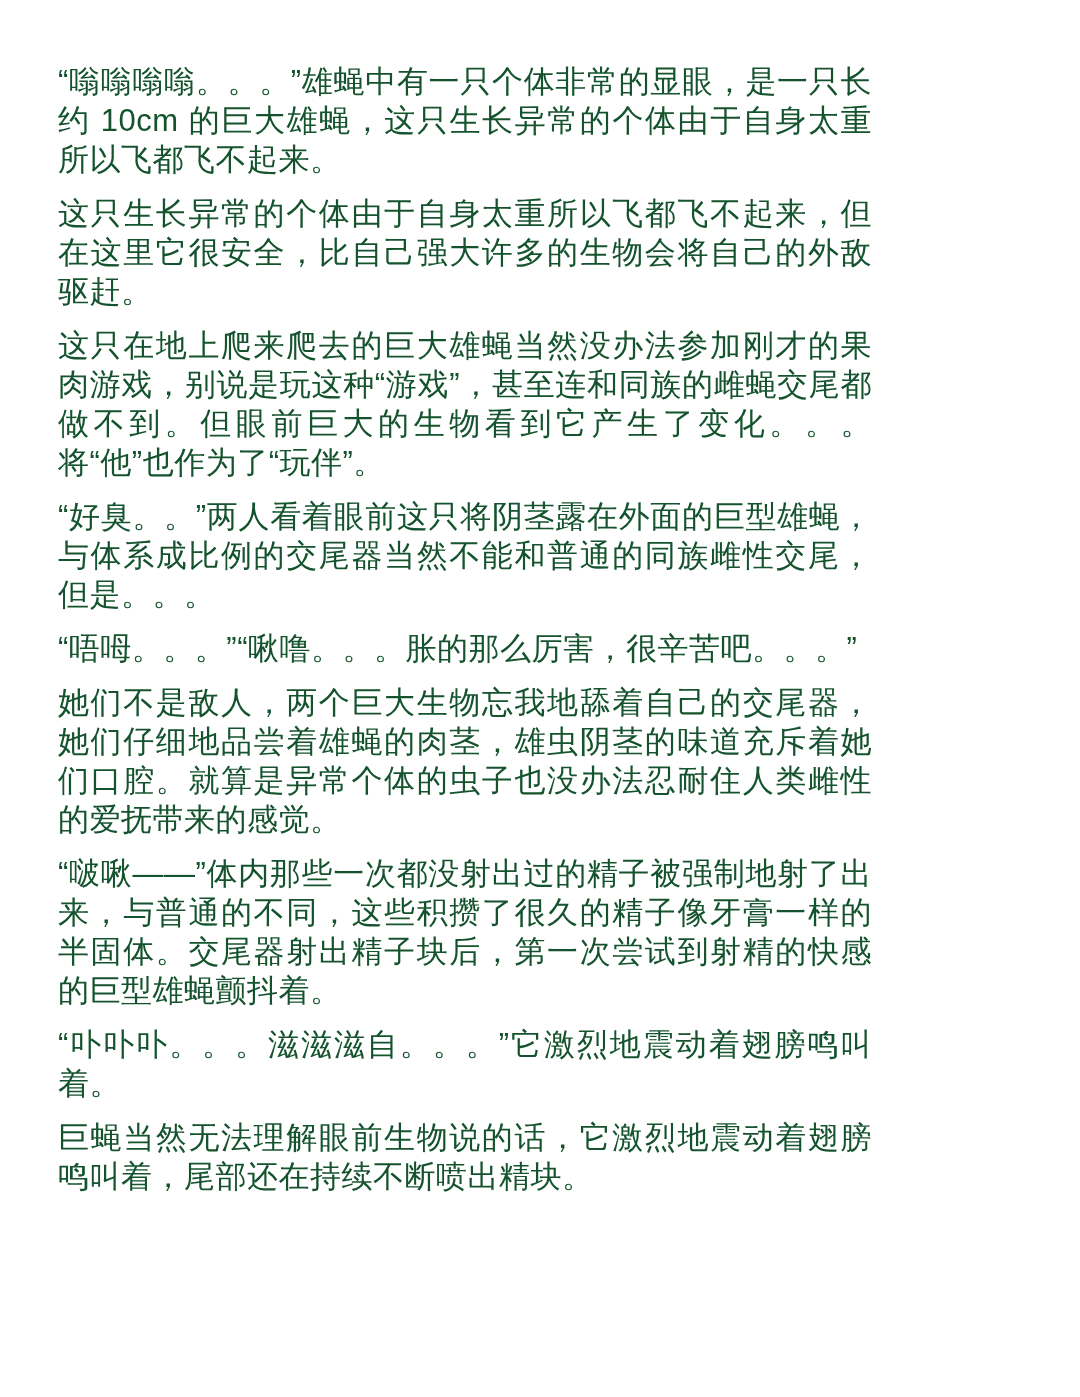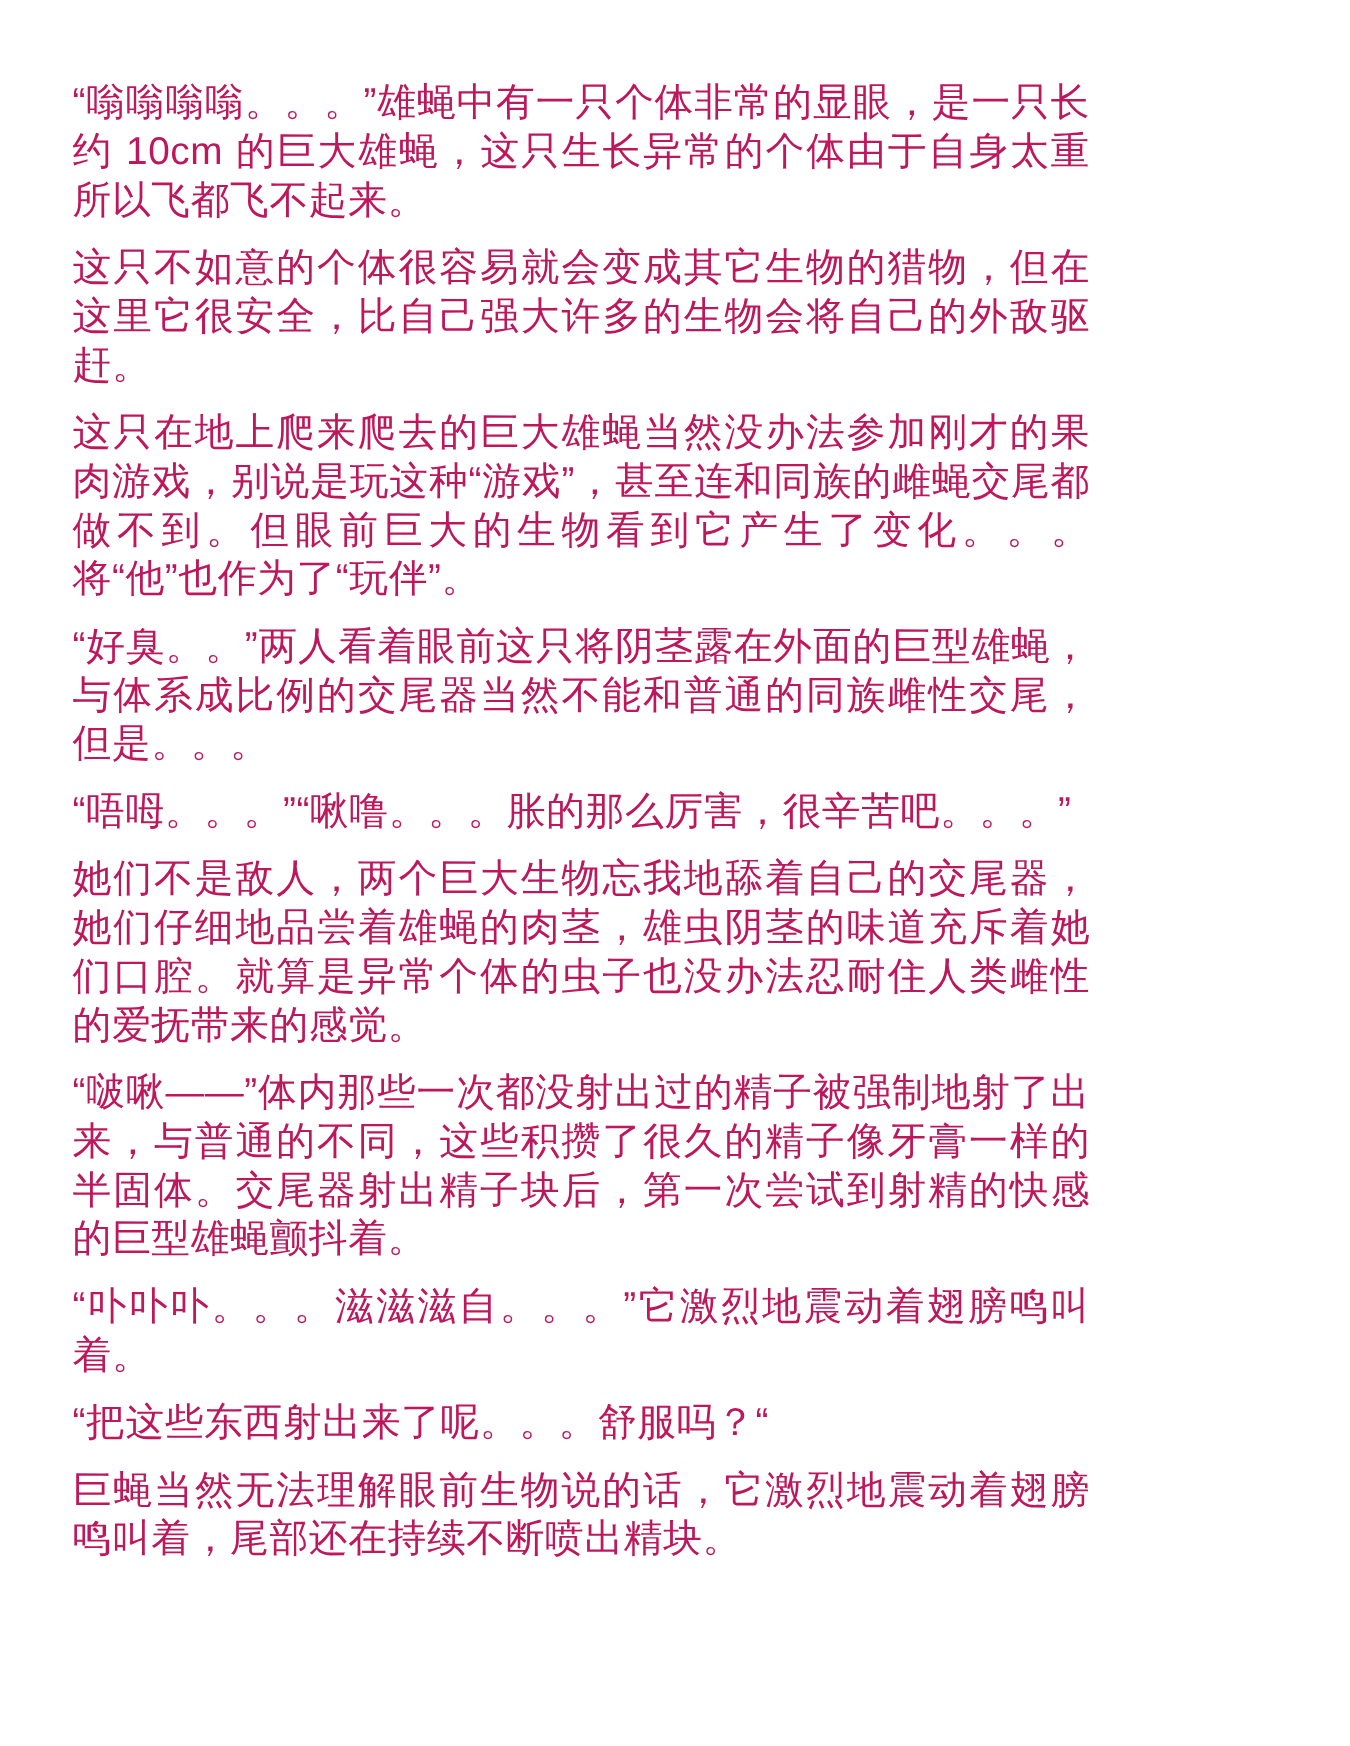--- a/index.html
+++ b/index.html
@@ -10,42 +10,41 @@
   .page {
     position: relative;
     width: 928px;
     height: 1397px;
     box-sizing: border-box;
     background: #ffffff;
     padding: 62px 56px 0 58px;
     overflow: hidden;
     font-family: "Liberation Sans", "DejaVu Sans", sans-serif;
     font-weight: 500;
-    color: #be185d;
+    color: #14532d;
   }
   .para {
     margin: 0 0 15px 0;
     font-size: 31px;
     line-height: 39px;
     text-align: justify;
     text-justify: inter-ideograph;
     letter-spacing: 0.5px;
     word-break: break-all;
     overflow-wrap: break-word;
   }
   .section-gap {
   }
 </style>
 </head>
 <body>
 
 <div class="page">
   <p class="para">“嗡嗡嗡嗡。。。”雄蝇中有一只个体非常的显眼，是一只长约 10cm 的巨大雄蝇，这只生长异常的个体由于自身太重所以飞都飞不起来。</p>
-  <p class="para">这只不如意的个体很容易就会变成其它生物的猎物，但在这里它很安全，比自己强大许多的生物会将自己的外敌驱赶。</p>
+  <p class="para">这只生长异常的个体由于自身太重所以飞都飞不起来，但在这里它很安全，比自己强大许多的生物会将自己的外敌驱赶。</p>
   <p class="para">这只在地上爬来爬去的巨大雄蝇当然没办法参加刚才的果肉游戏，别说是玩这种“游戏”，甚至连和同族的雌蝇交尾都做不到。但眼前巨大的生物看到它产生了变化。。。将“他”也作为了“玩伴”。</p>
   <p class="para section-gap">“好臭。。”两人看着眼前这只将阴茎露在外面的巨型雄蝇，与体系成比例的交尾器当然不能和普通的同族雌性交尾，但是。。。</p>
   <p class="para">“唔呣。。。”“啾噜。。。胀的那么厉害，很辛苦吧。。。”</p>
   <p class="para">她们不是敌人，两个巨大生物忘我地舔着自己的交尾器，她们仔细地品尝着雄蝇的肉茎，雄虫阴茎的味道充斥着她们口腔。就算是异常个体的虫子也没办法忍耐住人类雌性的爱抚带来的感觉。</p>
   <p class="para">“啵啾——”体内那些一次都没射出过的精子被强制地射了出来，与普通的不同，这些积攒了很久的精子像牙膏一样的半固体。交尾器射出精子块后，第一次尝试到射精的快感的巨型雄蝇颤抖着。</p>
   <p class="para">“卟卟卟。。。滋滋滋自。。。”它激烈地震动着翅膀鸣叫着。</p>
-  <p class="para">“把这些东西射出来了呢。。。舒服吗？“</p>
   <p class="para">巨蝇当然无法理解眼前生物说的话，它激烈地震动着翅膀鸣叫着，尾部还在持续不断喷出精块。</p>
 </div>
 
 </body></html>

